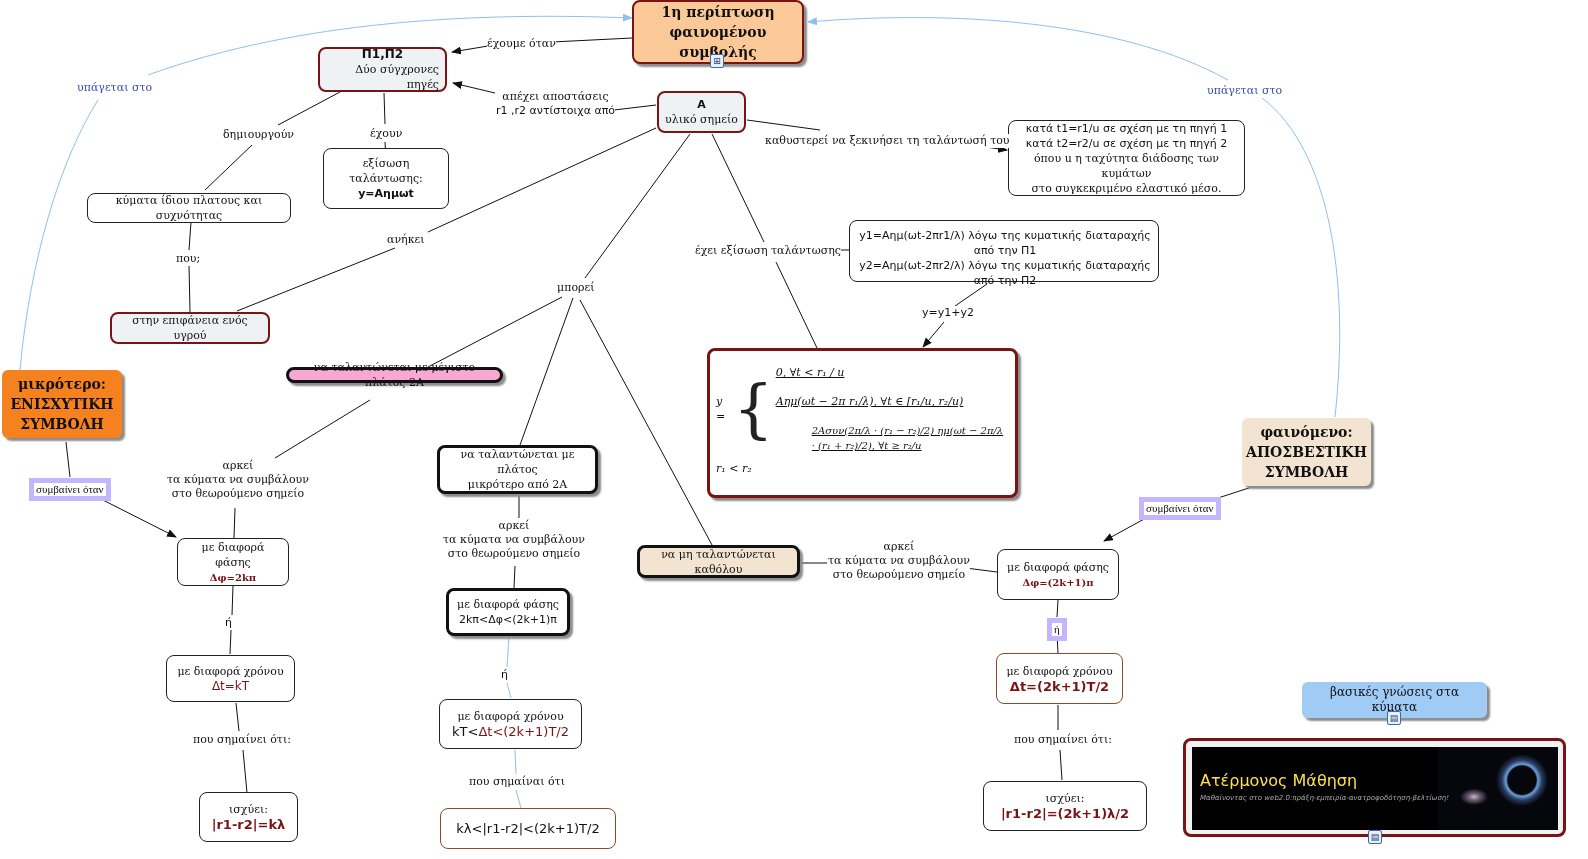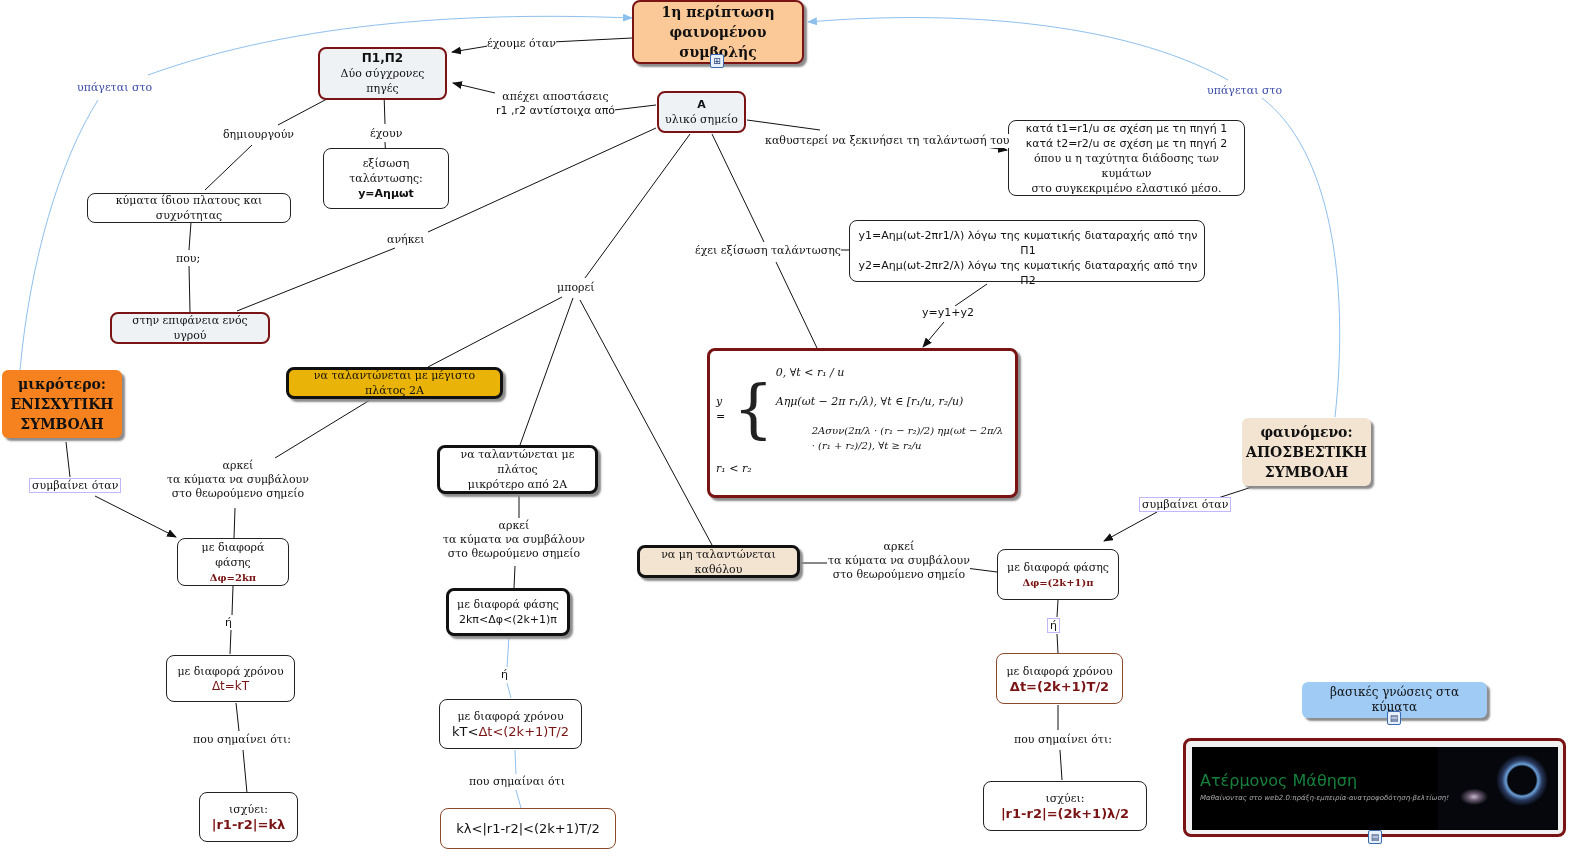--- a/index.html
+++ b/index.html
@@ -6,21 +6,21 @@
   body{width:1588px;height:859px;background:#ffffff;position:relative;overflow:hidden;font-family:"DejaVu Serif","Liberation Serif",serif;color:#111;}
   svg.links{position:absolute;left:0;top:0;width:1588px;height:859px;pointer-events:none;}
   .node{position:absolute;box-sizing:border-box;border:1.5px solid #222;border-radius:8px;background:#fff;text-align:center;font-size:11px;line-height:15px;display:flex;flex-direction:column;justify-content:center;align-items:center;padding:2px 6px;}
   .node.red{border:2px solid #7a1414;}
   .node.ice{background:#eef2f4;}
   .node.thick{border:3px solid #111;}
   .node.shadow{box-shadow:3px 3px 2px #8c8c8c;}
   .sans{font-family:"DejaVu Sans","Liberation Sans",sans-serif;}
   .lbl{position:absolute;font-size:11px;line-height:14px;text-align:center;white-space:nowrap;background:#fff;}
   .lbl.blue{color:#3a4aa8;background:transparent;}
-  .lbl.boxed{border:1px solid #c4b5fd;padding:0 2px;line-height:13px;}
+  .lbl.boxed{border:5px solid #c4b5fd;padding:0 2px;line-height:13px;font-family:Liberation Serif, serif;}
   .b{font-weight:bold;}
   .mar{color:#7a1414;}
   .big{font-size:10px;}
   .icon{position:absolute;width:14px;height:14px;border:1px solid #3a6ab0;background:#e8f0fb;border-radius:2px;box-sizing:border-box;font-size:9px;line-height:12px;text-align:center;color:#203a70;font-family:"DejaVu Sans",sans-serif;}
   .math{font-family:"DejaVu Serif",serif;font-style:italic;font-size:11px;text-align:left;}
   .banner{position:absolute;background:#000;overflow:hidden;}
 </style>
 </head>
 <body>
 
@@ -110,21 +110,21 @@
     <path d="M1228,80 C1120,20 950,10 808,22" marker-end="url(#ahb)"></path>
   </g>
 </svg>
 
 <div class="node red shadow" style="left:632px;top:0;width:172px;height:64px;background:#fbc898;border-width:2.5px;font-size:14px;line-height:20px;font-weight:bold;">
   <span>1η περίπτωση</span>
   <span>φαινομένου συμβολής</span>
 </div>
 <div class="icon" style="left:710px;top:54px;">⊞</div>
 
-<div class="node red ice" style="left:318px;top:47px;width:129px;height:53px;">
+<div class="node red ice" style="left:318px;top:47px;width:129px;height:45px;text-align:right;">
   <span class="sans b" style="font-size:12px;">Π1,Π2</span>
   <span>Δύο σύγχρονες πηγές</span>
 </div>
 
 <div class="node red ice" style="left:657px;top:91px;width:89px;height:42px;">
   <span class="sans b">A</span>
   <span>υλικό σημείο</span>
 </div>
 
 <div class="node" style="left:87px;top:193px;width:204px;height:30px;">
@@ -140,30 +140,30 @@
   <span>στην επιφάνεια ενός υγρού</span>
 </div>
 
 <div class="node" style="left:1008px;top:120px;width:237px;height:76px;">
   <span class="sans" style="font-size:11px;">κατά t1=r1/u σε σχέση με τη πηγή 1</span>
   <span class="sans" style="font-size:11px;">κατά t2=r2/u σε σχέση με τη πηγή 2</span>
   <span>όπου u η ταχύτητα διάδοσης των κυμάτων</span>
   <span>στο συγκεκριμένο ελαστικό μέσο.</span>
 </div>
 
-<div class="node" style="left:849px;top:220px;width:356px;height:62px;justify-content:flex-start;padding-top:7px;align-items:flex-start;padding-left:8px;">
+<div class="node" style="left:849px;top:220px;width:310px;height:62px;justify-content:flex-start;padding-top:7px;align-items:flex-start;padding-left:8px;">
   <span class="sans">y1=Aημ(ωt-2πr1/λ) λόγω της κυματικής διαταραχής από την Π1</span>
   <span class="sans">y2=Aημ(ωt-2πr2/λ) λόγω της κυματικής διαταραχής από την Π2</span>
 </div>
 
 <div class="node red shadow" style="left:707px;top:348px;width:311px;height:150px;border-width:3px;align-items:flex-start;justify-content:flex-start;padding:8px 6px;">
   <div style="display:flex;align-items:center;margin-top:6px;">
     <span class="math" style="margin-right:4px;">y =</span>
     <span style="font-size:64px;line-height:64px;font-weight:100;color:#222;margin-right:2px;">{</span>
-    <div style="display:flex;flex-direction:column;gap:14px;">
+    <div style="display:flex;flex-direction:column;gap:14px;text-decoration:underline;">
       <span class="math">0, ∀t &lt; r₁ / u</span>
       <span class="math">Aημ(ωt − 2π r₁/λ), ∀t ∈ [r₁/u, r₂/u)</span>
       <span class="math" style="font-size:10px;margin-left:36px;">2Aσυν(2π/λ · (r₁ − r₂)/2) ημ(ωt − 2π/λ · (r₁ + r₂)/2), ∀t ≥ r₂/u</span>
     </div>
   </div>
   <span class="math" style="margin-top:8px;">r₁ &lt; r₂</span>
 </div>
 
 <div class="lbl" style="left:487px;top:37px;">έχουμε όταν</div>
 <div class="lbl" style="left:496px;top:90px;">
@@ -188,21 +188,21 @@
 </div>
 <div class="lbl boxed" style="left:29px;top:478px;">συμβαίνει όταν</div>
 
 <div class="node shadow" style="left:1242px;top:418px;width:129px;height:68px;background:#f3e4d2;border:none;border-radius:6px;font-size:14px;line-height:20px;font-weight:bold;">
   <span>φαινόμενο:</span>
   <span>ΑΠΟΣΒΕΣΤΙΚΗ</span>
   <span>ΣΥΜΒΟΛΗ</span>
 </div>
 <div class="lbl boxed" style="left:1139px;top:497px;">συμβαίνει όταν</div>
 
-<div class="node thick shadow" style="left:286px;top:367px;width:217px;height:32px;background:#eab308;">
+<div class="node thick shadow" style="left:286px;top:367px;width:217px;height:16px;background:#f9a8d4;">
   <span>να ταλαντώνεται με μέγιστο πλάτος 2Α</span>
 </div>
 
 <div class="node thick shadow" style="left:437px;top:445px;width:161px;height:49px;">
   <span>να ταλαντώνεται με πλάτος</span>
   <span>μικρότερο από 2Α</span>
 </div>
 
 <div class="node thick shadow" style="left:637px;top:545px;width:163px;height:33px;background:#f3e4d2;">
   <span>να μη ταλαντώνεται καθόλου</span>
@@ -269,17 +269,17 @@
 </div>
 
 <div class="node shadow" style="left:1302px;top:682px;width:185px;height:36px;background:#9fcbf5;border:none;border-radius:6px;font-size:12px;">
   <span>βασικές γνώσεις στα κύματα</span>
 </div>
 <div class="icon" style="left:1387px;top:711px;">▤</div>
 
 <div class="node red" style="left:1183px;top:738px;width:383px;height:99px;border:3px solid #7a1414;padding:4px;background:#f2f2f2;">
   <div class="banner" style="left:6px;top:6px;width:366px;height:83px;">
     <div style="position:absolute;right:0;top:0;width:120px;height:83px;background:radial-gradient(circle at 70% 40%, transparent 14px, #6aa0d8 16px, #2a3a60 20px, transparent 26px), radial-gradient(ellipse at 30% 60%, #c7b6c8 0, #6a5a70 6px, transparent 14px), #05070c;"></div>
-    <div class="sans" style="position:absolute;left:8px;top:26px;color:#15803d;font-size:16px;text-align:left;">Ατέρμονος Μάθηση</div>
+    <div class="sans" style="position:absolute;left:8px;top:26px;color:#fde047;font-size:16px;text-align:left;">Ατέρμονος Μάθηση</div>
     <div class="sans" style="position:absolute;left:8px;top:44px;color:#aaaaaa;font-size:7px;font-style:italic;text-align:left;white-space:nowrap;">Μαθαίνοντας στο web2.0:πράξη-εμπειρία-ανατροφοδότηση-βελτίωση!</div>
   </div>
 </div>
 <div class="icon" style="left:1368px;top:830px;">▤</div>
 
 </body></html>

